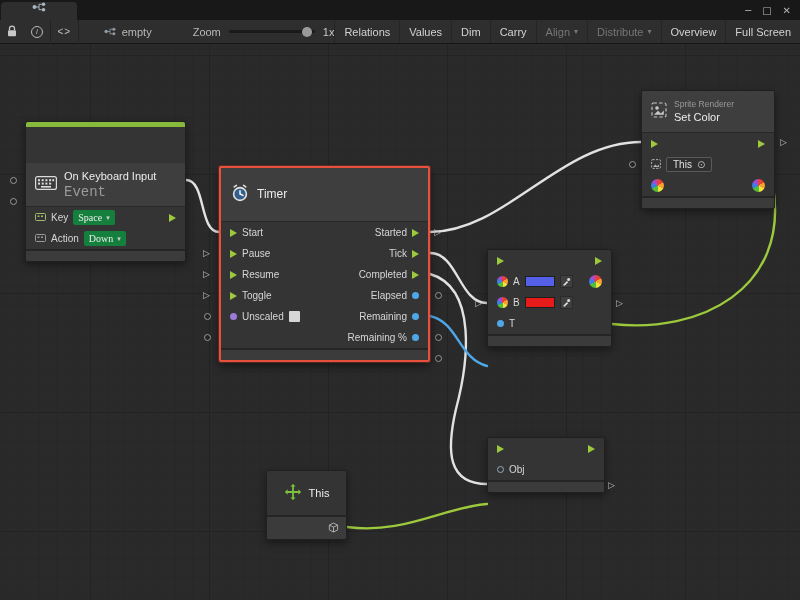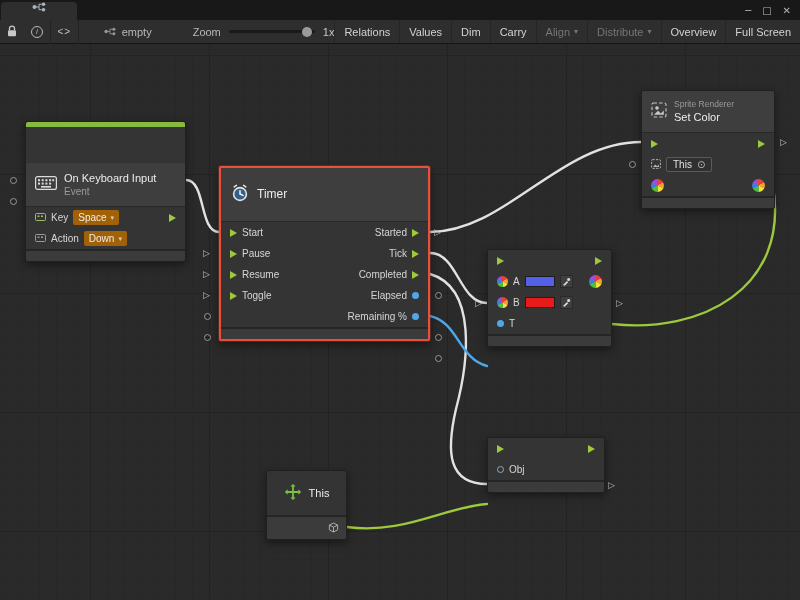--- a/index.html
+++ b/index.html
@@ -45,34 +45,34 @@
   .wires{position:absolute;left:0;top:0;z-index:1;pointer-events:none;}
 
   
   .node{position:absolute;z-index:2;background:#343434;border:1px solid #202020;border-radius:2px;
     box-shadow:0 3px 9px rgba(0,0,0,.45);}
   .node-header{display:flex;align-items:center;gap:7px;padding:0 9px;background:#3e3e3e;
     border-bottom:1px solid #282828;border-radius:2px 2px 0 0;}
   .htext{display:flex;flex-direction:column;justify-content:space-between;gap:2px;}
   .cat{font-size:8.5px;color:#9a9a9a;line-height:1;}
   .ttl{font-size:11px;color:#ececec;line-height:1.1;}
-  .sub{font-size:10px;color:#9a9a9a;line-height:1;}
+  .sub{font-size:14px;color:#9a9a9a;line-height:1;font-family:Liberation Mono, monospace;}
   .node-footer{height:12px;background:#3b3b3b;border-top:2px solid #252525;border-radius:0 0 2px 2px;
     display:flex;align-items:center;padding:0 7px;}
   .row{height:21px;display:flex;align-items:center;justify-content:space-between;
     padding:0 9px;font-size:10px;color:#d6d6d6;}
   .grp{display:flex;align-items:center;gap:5px;}
   .flow{width:0;height:0;border-top:4px solid transparent;border-bottom:4px solid transparent;
     border-left:7px solid #9dc93c;flex:none;}
   .dot{width:7px;height:7px;border-radius:50%;flex:none;}
   .dot.b{background:#4fa7e8;}
   .dot.p{background:#9b7bd8;}
   .dot.g{width:7px;height:7px;background:transparent;border:1px solid #93a9bd;}
-  .dd{display:flex;align-items:center;background:#a16207;border-radius:2px;padding:2px 5px;
-    font-size:10px;color:#ececec;gap:4px;}
+  .dd{display:flex;align-items:center;background:#15803d;border-radius:2px;padding:2px 5px;
+    font-size:10px;color:#ececec;gap:4px;font-family:Liberation Serif, serif;}
   .dd::after{content:"▾";font-size:7px;color:#cfcfcf;font-family:"DejaVu Sans",sans-serif;}
   .field{width:13px;height:13px;background:#d6d6d6;color:#161616;display:flex;align-items:center;
     justify-content:center;font-size:10px;border-radius:1px;flex:none;}
   .checkbox{width:11px;height:11px;background:#d6d6d6;border-radius:1px;flex:none;}
   .swatch{width:30px;height:11px;border:1px solid #1e1e1e;flex:none;}
   .swA{background:#5560e8;}
   .swB{background:#e81b1b;}
   .dropper{width:13px;height:13px;background:#3f3f3f;border:1px solid #2a2a2a;display:flex;
     align-items:center;justify-content:center;flex:none;}
   .wheel{border-radius:50%;flex:none;background:conic-gradient(#e8413c 0 60deg,#f8a12f 0 120deg,
@@ -308,20 +308,31 @@
       <div class="grp">
           <span class="flow"></span>
           <span>Toggle</span>
         </div>
       <div class="grp">
           <span>Elapsed</span>
           <span class="dot b"></span>
         </div>
     </div>
     <div class="row">
+      <div class="grp">
+          <span class="dot p"></span>
+          <span>Unscaled</span>
+          <span class="checkbox"></span>
+        </div>
+      <div class="grp">
+          <span>Remaining</span>
+          <span class="dot b"></span>
+        </div>
+    </div>
+    <div class="row">
       <div class="grp"></div>
       <div class="grp">
           <span>Remaining %</span>
           <span class="dot b"></span>
         </div>
     </div>
     <div class="node-footer"></div>
   </div>
 
   <div class="node lerp">

